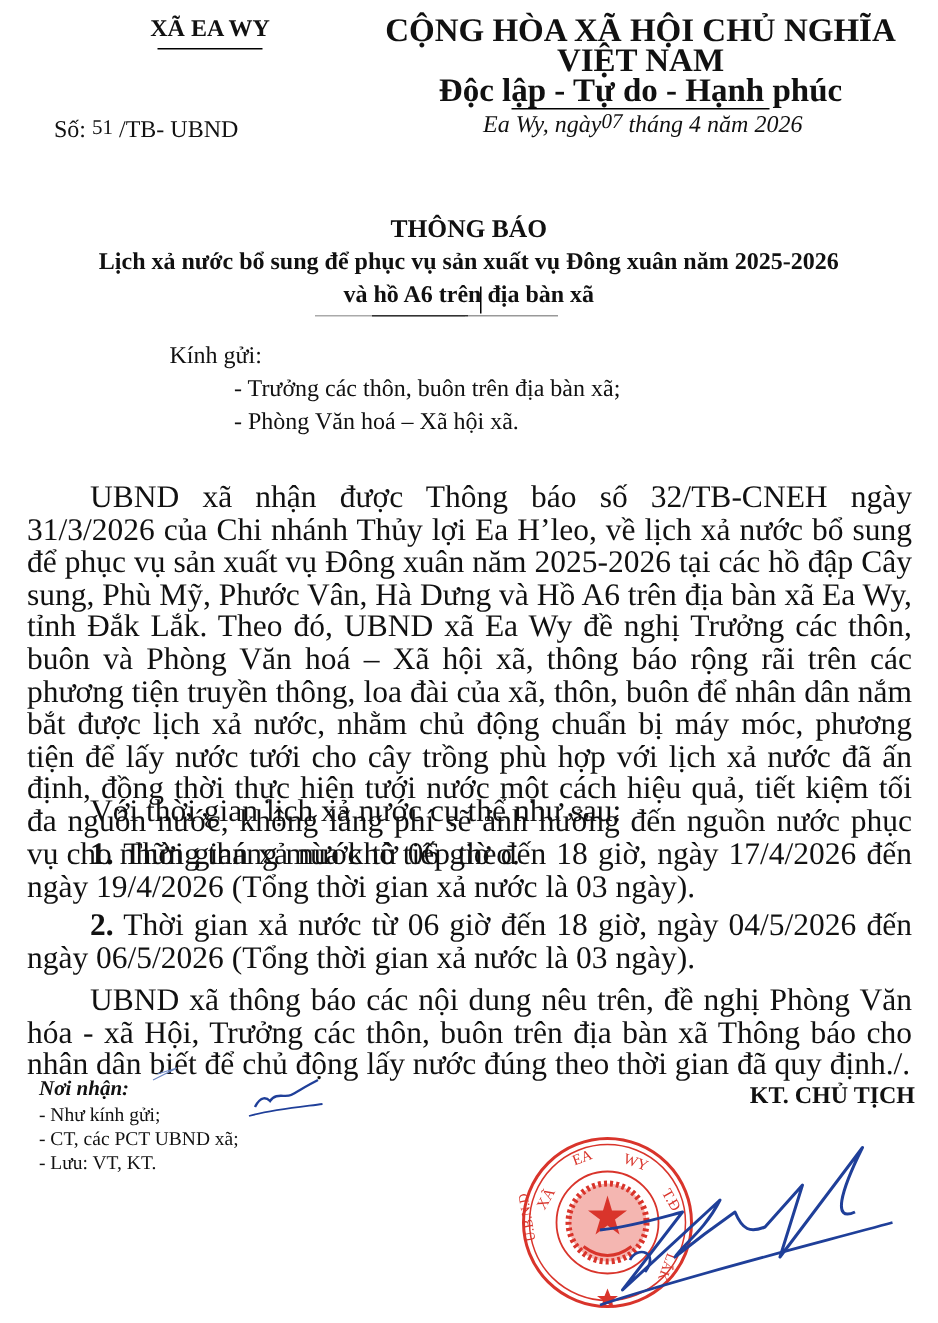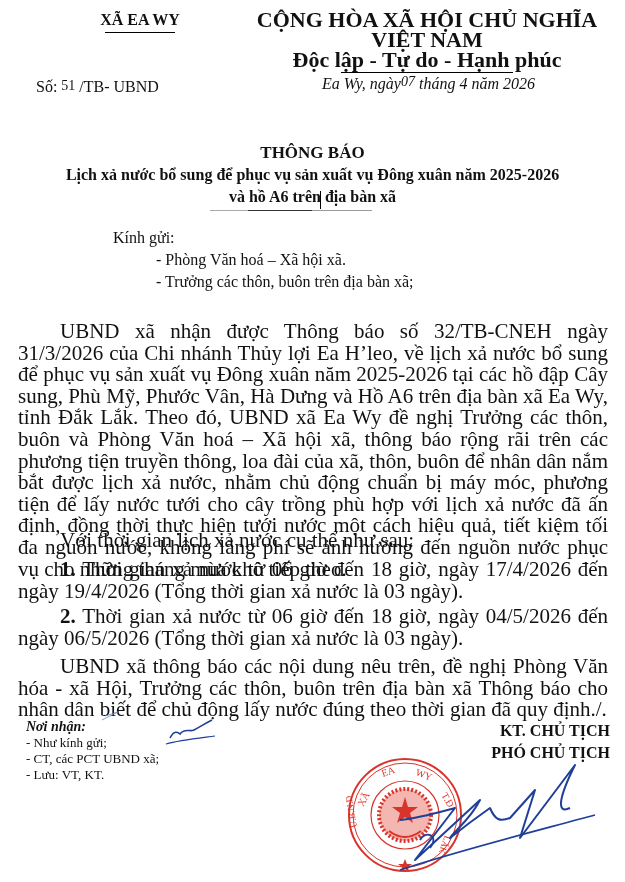--- a/index.html
+++ b/index.html
@@ -65,22 +65,22 @@
   <div>Lịch xả nước bổ sung để phục vụ sản xuất vụ Đông xuân năm 2025-2026</div>
   <div>và hồ A6 trên địa bàn xã</div>
 </div>
 <div class="title-uline2"></div>
 <div class="title-uline"></div>
 <div class="title-uline3"></div>
 <div class="cursor-mark"></div>
 
 <div class="abs greet">Kính gửi:</div>
 <div class="abs recips">
+  <div>- Trưởng các thôn, buôn trên địa bàn xã;</div>
   <div>- Phòng Văn hoá – Xã hội xã.</div>
-  <div>- Trưởng các thôn, buôn trên địa bàn xã;</div>
 </div>
 
 <div class="abs para indent" style="top:321px;">UBND xã nhận được Thông báo số 32/TB-CNEH ngày 31/3/2026 của Chi nhánh Thủy lợi Ea H’leo, về lịch xả nước bổ sung để phục vụ sản xuất vụ Đông xuân năm 2025-2026 tại các hồ đập Cây sung, Phù Mỹ, Phước Vân, Hà Dưng và Hồ A6 trên địa bàn xã Ea Wy, tỉnh Đắk Lắk. Theo đó, UBND xã Ea Wy đề nghị Trưởng các thôn, buôn và Phòng Văn hoá – Xã hội xã, thông báo rộng rãi trên các phương tiện truyền thông, loa đài của xã, thôn, buôn để nhân dân nắm bắt được lịch xả nước, nhằm chủ động chuẩn bị máy móc, phương tiện để lấy nước tưới cho cây trồng phù hợp với lịch xả nước đã ấn định, đồng thời thực hiện tưới nước một cách hiệu quả, tiết kiệm tối đa nguồn nước, không lãng phí sẽ ảnh hưởng đến nguồn nước phục vụ cho những tháng mùa khô tiếp theo.</div>
 
 <div class="abs para indent" style="top:530px;">Với thời gian lịch xả nước cụ thể như sau:</div>
 
 <div class="abs para indent sched" style="top:559px;">
   <b>1.</b>
   <span>Thời gian xả nước từ 06 giờ đến 18 giờ, ngày 17/4/2026 đến ngày 19/4/2026 (Tổng thời gian xả nước là 03 ngày).</span>
 </div>
@@ -99,21 +99,20 @@
 </div>
 
 <svg style="left:100px;top:710px;" width="120" height="40">
   <path d="M5 6 L18 2 L2 10" stroke="#6b86c4" stroke-width="0.8" fill="none"></path>
   <path d="M70 28 C74 20, 78 22, 80 24 C84 18, 90 22, 94 20 C98 18, 104 14, 112 10" stroke="#1f3f99" stroke-width="1.6" fill="none"></path>
   <path d="M66 34 C80 30, 100 28, 115 26" stroke="#1f3f99" stroke-width="1.2" fill="none"></path>
 </svg>
 
 <div class="abs sign-block">
   <div>KT. CHỦ TỊCH</div>
-  <div>PHÓ CHỦ TỊCH</div>
 </div>
 
 <svg style="left:345px;top:755px;" width="120" height="120" viewBox="0 0 120 120">
   <circle cx="60" cy="60" r="56" fill="none" stroke="#d9342b" stroke-width="2"></circle>
   <circle cx="60" cy="60" r="52" fill="none" stroke="#d9342b" stroke-width="1"></circle>
   <circle cx="60" cy="60" r="34" fill="none" stroke="#d9342b" stroke-width="1.2"></circle>
   <circle cx="60" cy="60" r="26" fill="#f4b6b1" stroke="#d9342b" stroke-width="4" stroke-dasharray="2 2"></circle>
   <polygon points="60,42 63,52 73,52 65,58 68,68 60,62 52,68 55,58 47,52 57,52" fill="#d9342b"></polygon>
   <path d="M44 76 Q60 88 76 76" stroke="#d9342b" stroke-width="2" fill="none"></path>
   <polygon points="60,104 62,109 67,109 63,112 64,117 60,114 56,117 57,112 53,109 58,109" fill="#d9342b"></polygon>

